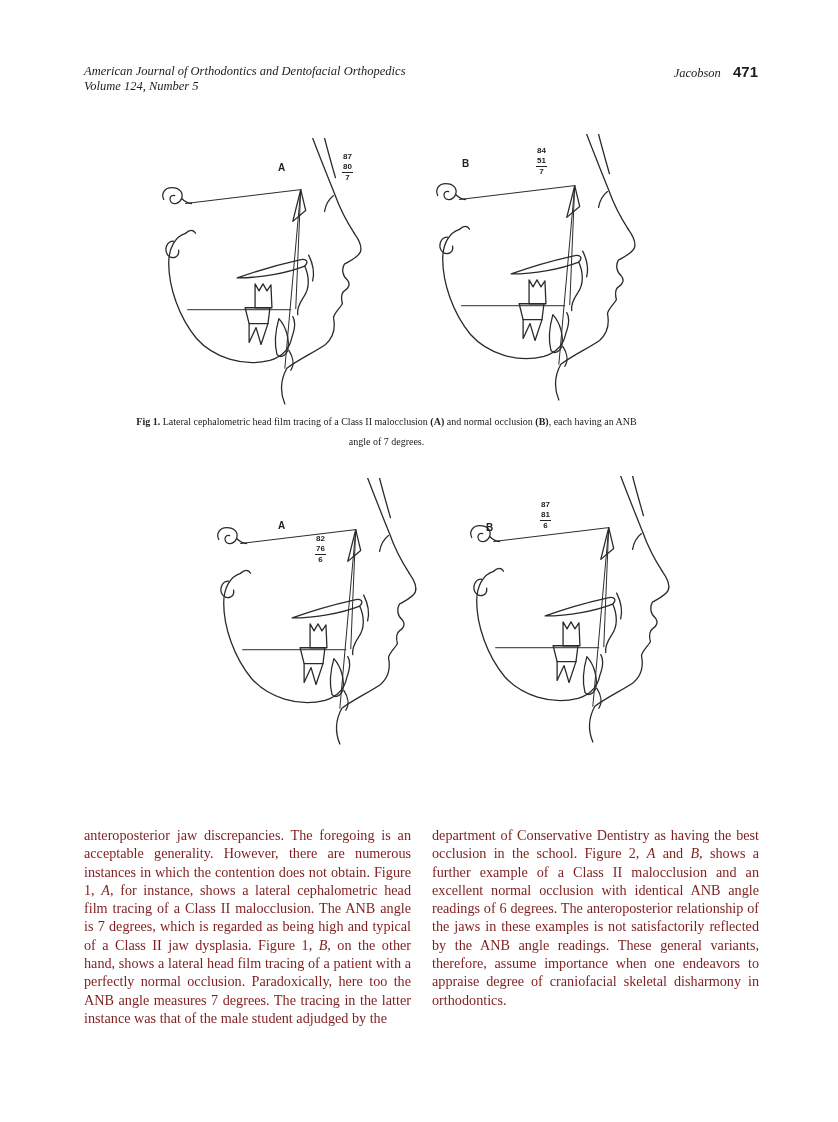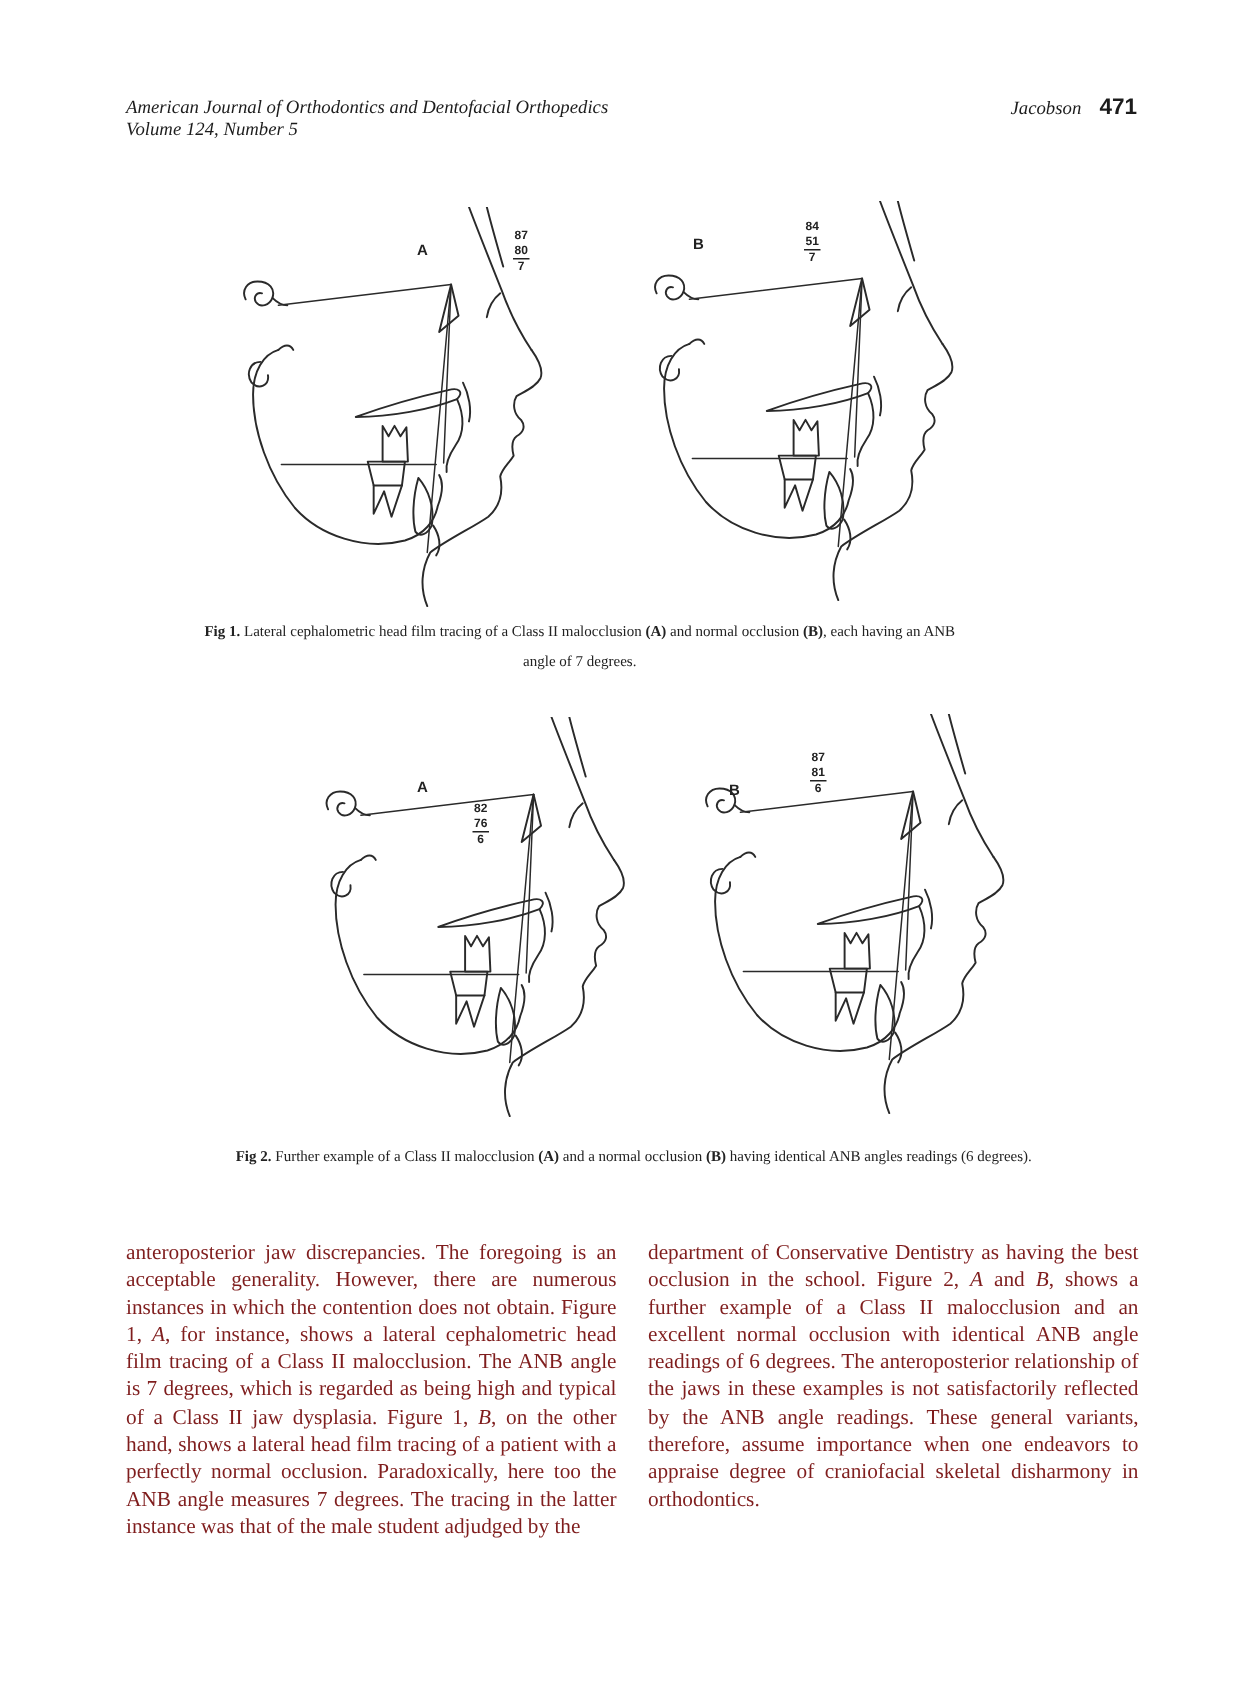--- a/index.html
+++ b/index.html
@@ -158,21 +158,20 @@
         <use href="#ceph"></use>
       </svg>
     <div class="trace-label" style="left:50px;top:46px;">B</div>
     <div class="meas" style="left:104px;top:24px;">
       <div class="m-top">87</div>
       <div class="m-mid">81</div>
       <div class="m-bot">6</div>
     </div>
   </div>
 
-  <div class="caption" style="left:134px;top:762px;width:577px;"><span class="b">Fig 2.</span><span>  Further example of a Class II malocclusion </span><span class="b">(A)</span><span> and a normal occlusion </span><span class="b">(B)</span><span> having identical ANB angles readings (6 degrees).</span></div>
 
   <div class="col" style="left:84px;">
     <p><span>anteroposterior jaw discrepancies. The foregoing is an acceptable generality. However, there are numerous instances in which the contention does not obtain. Figure 1, </span><span class="i">A</span><span>, for instance, shows a lateral cephalometric head film tracing of a Class II malocclusion. The ANB angle is 7 degrees, which is regarded as being high and typical of a Class II jaw dysplasia. Figure 1, </span><span class="i">B</span><span>, on the other hand, shows a lateral head film tracing of a patient with a perfectly normal occlusion. Paradoxically, here too the ANB angle measures 7 degrees. The tracing in the latter instance was that of the male student adjudged by the</span></p>
   </div>
 
   <div class="col" style="left:432px;">
     <p><span>department of Conservative Dentistry as having the best occlusion in the school. Figure 2, </span><span class="i">A</span><span> and </span><span class="i">B</span><span>, shows a further example of a Class II malocclusion and an excellent normal occlusion with identical ANB angle readings of 6 degrees. The anteroposterior relationship of the jaws in these examples is not satisfactorily reflected by the ANB angle readings. These general variants, therefore, assume importance when one endeavors to appraise degree of craniofacial skeletal disharmony in orthodontics.</span></p>
   </div>
 
 </div>

